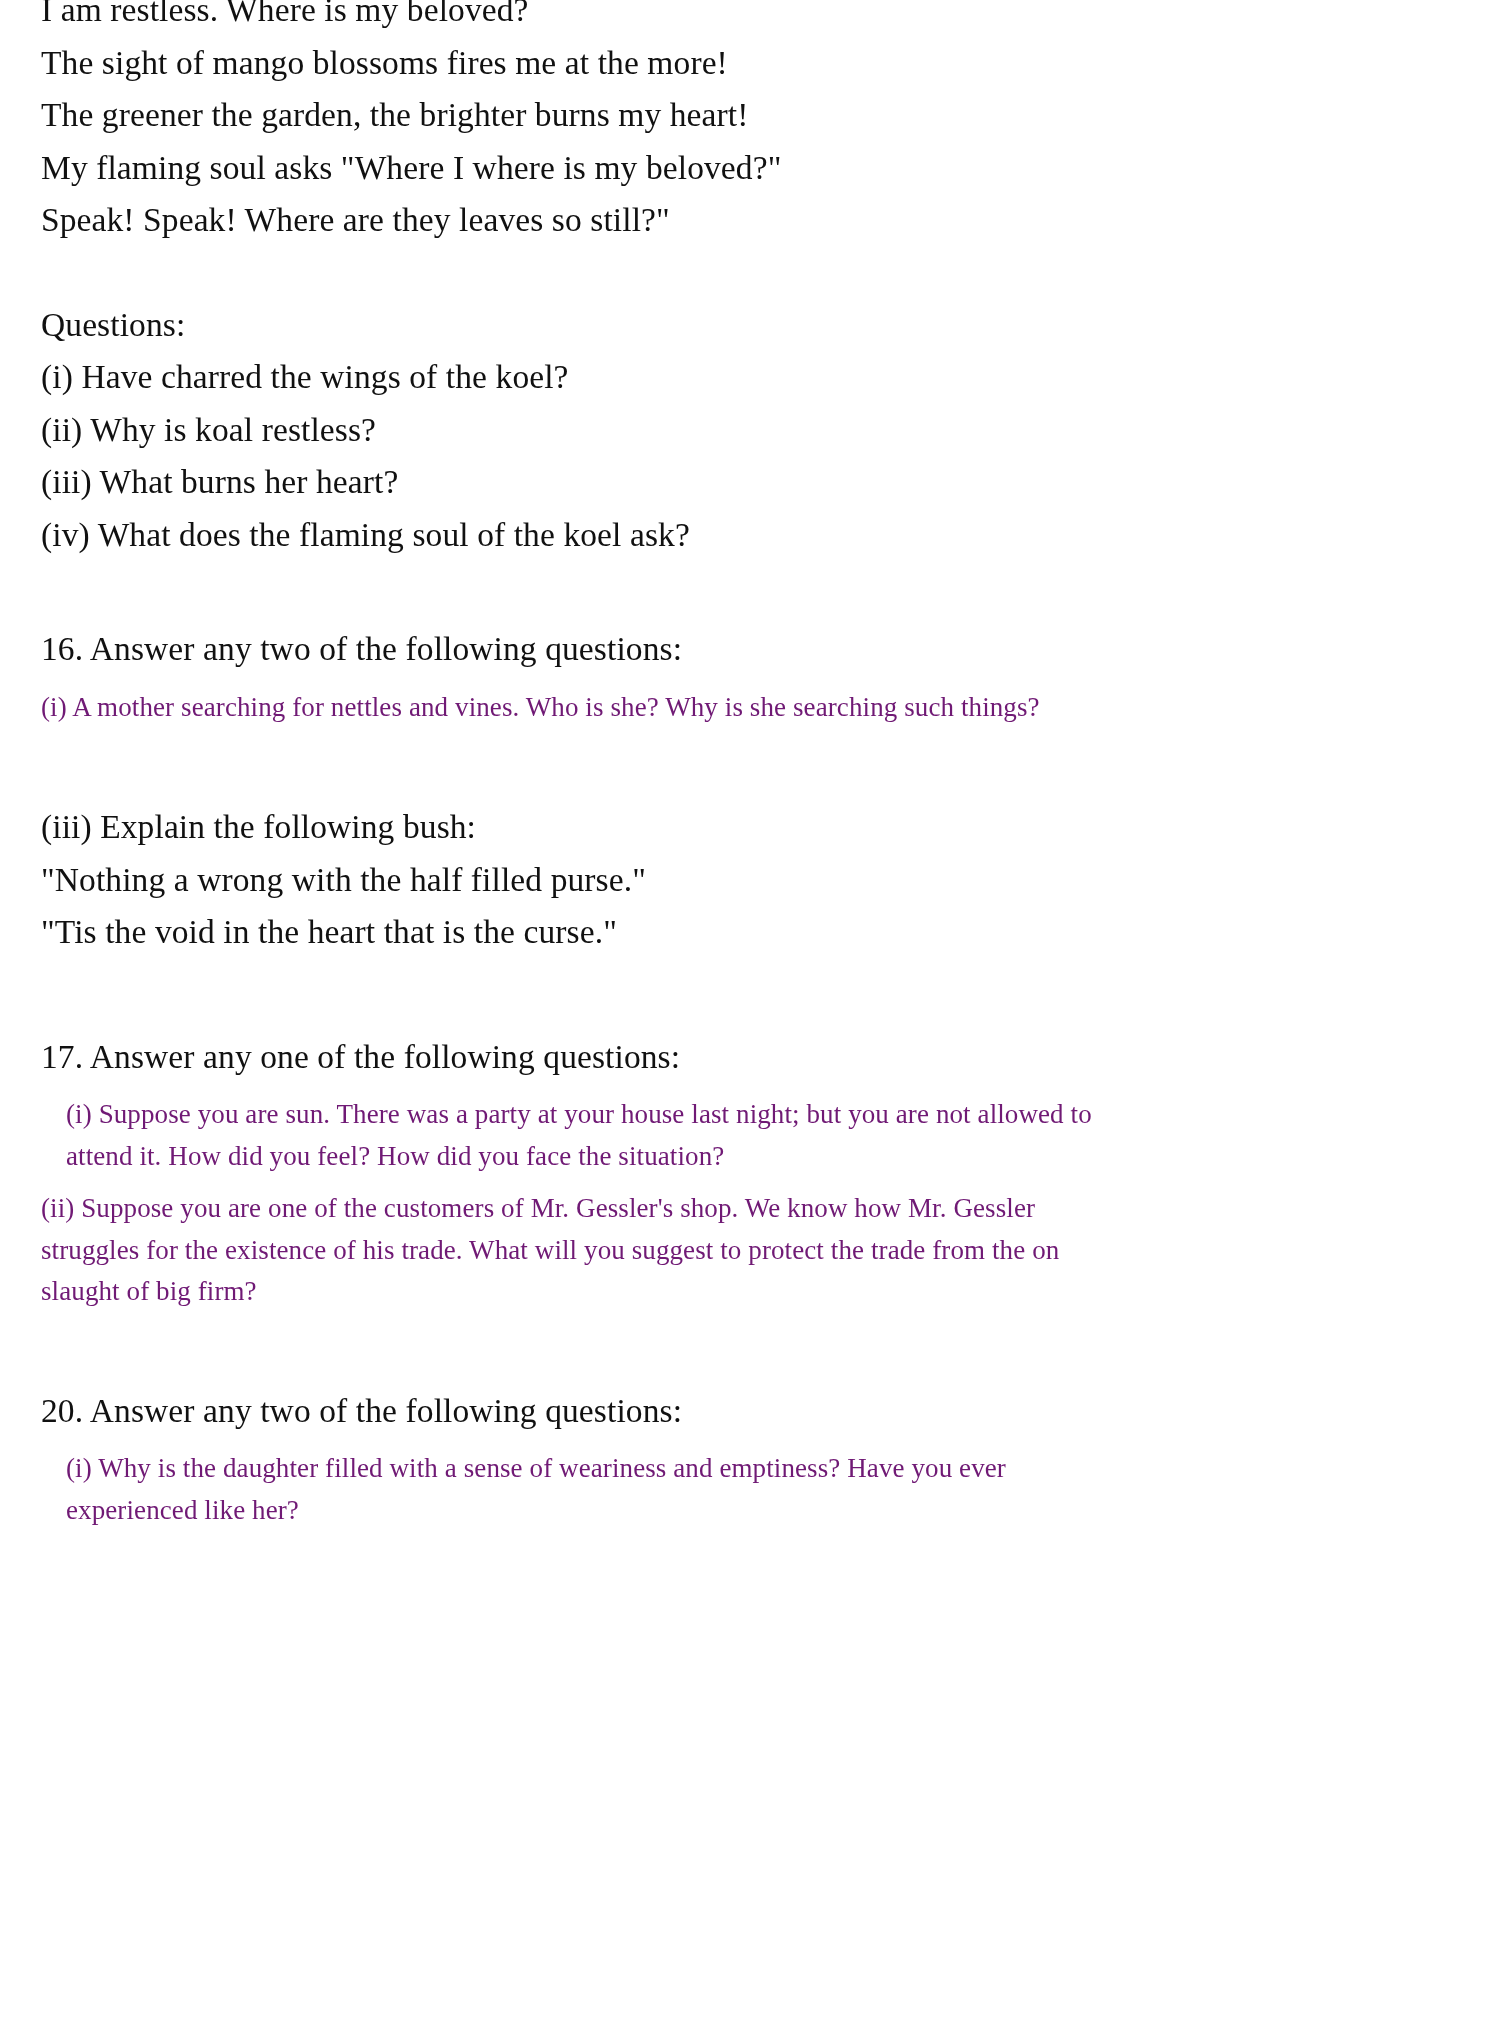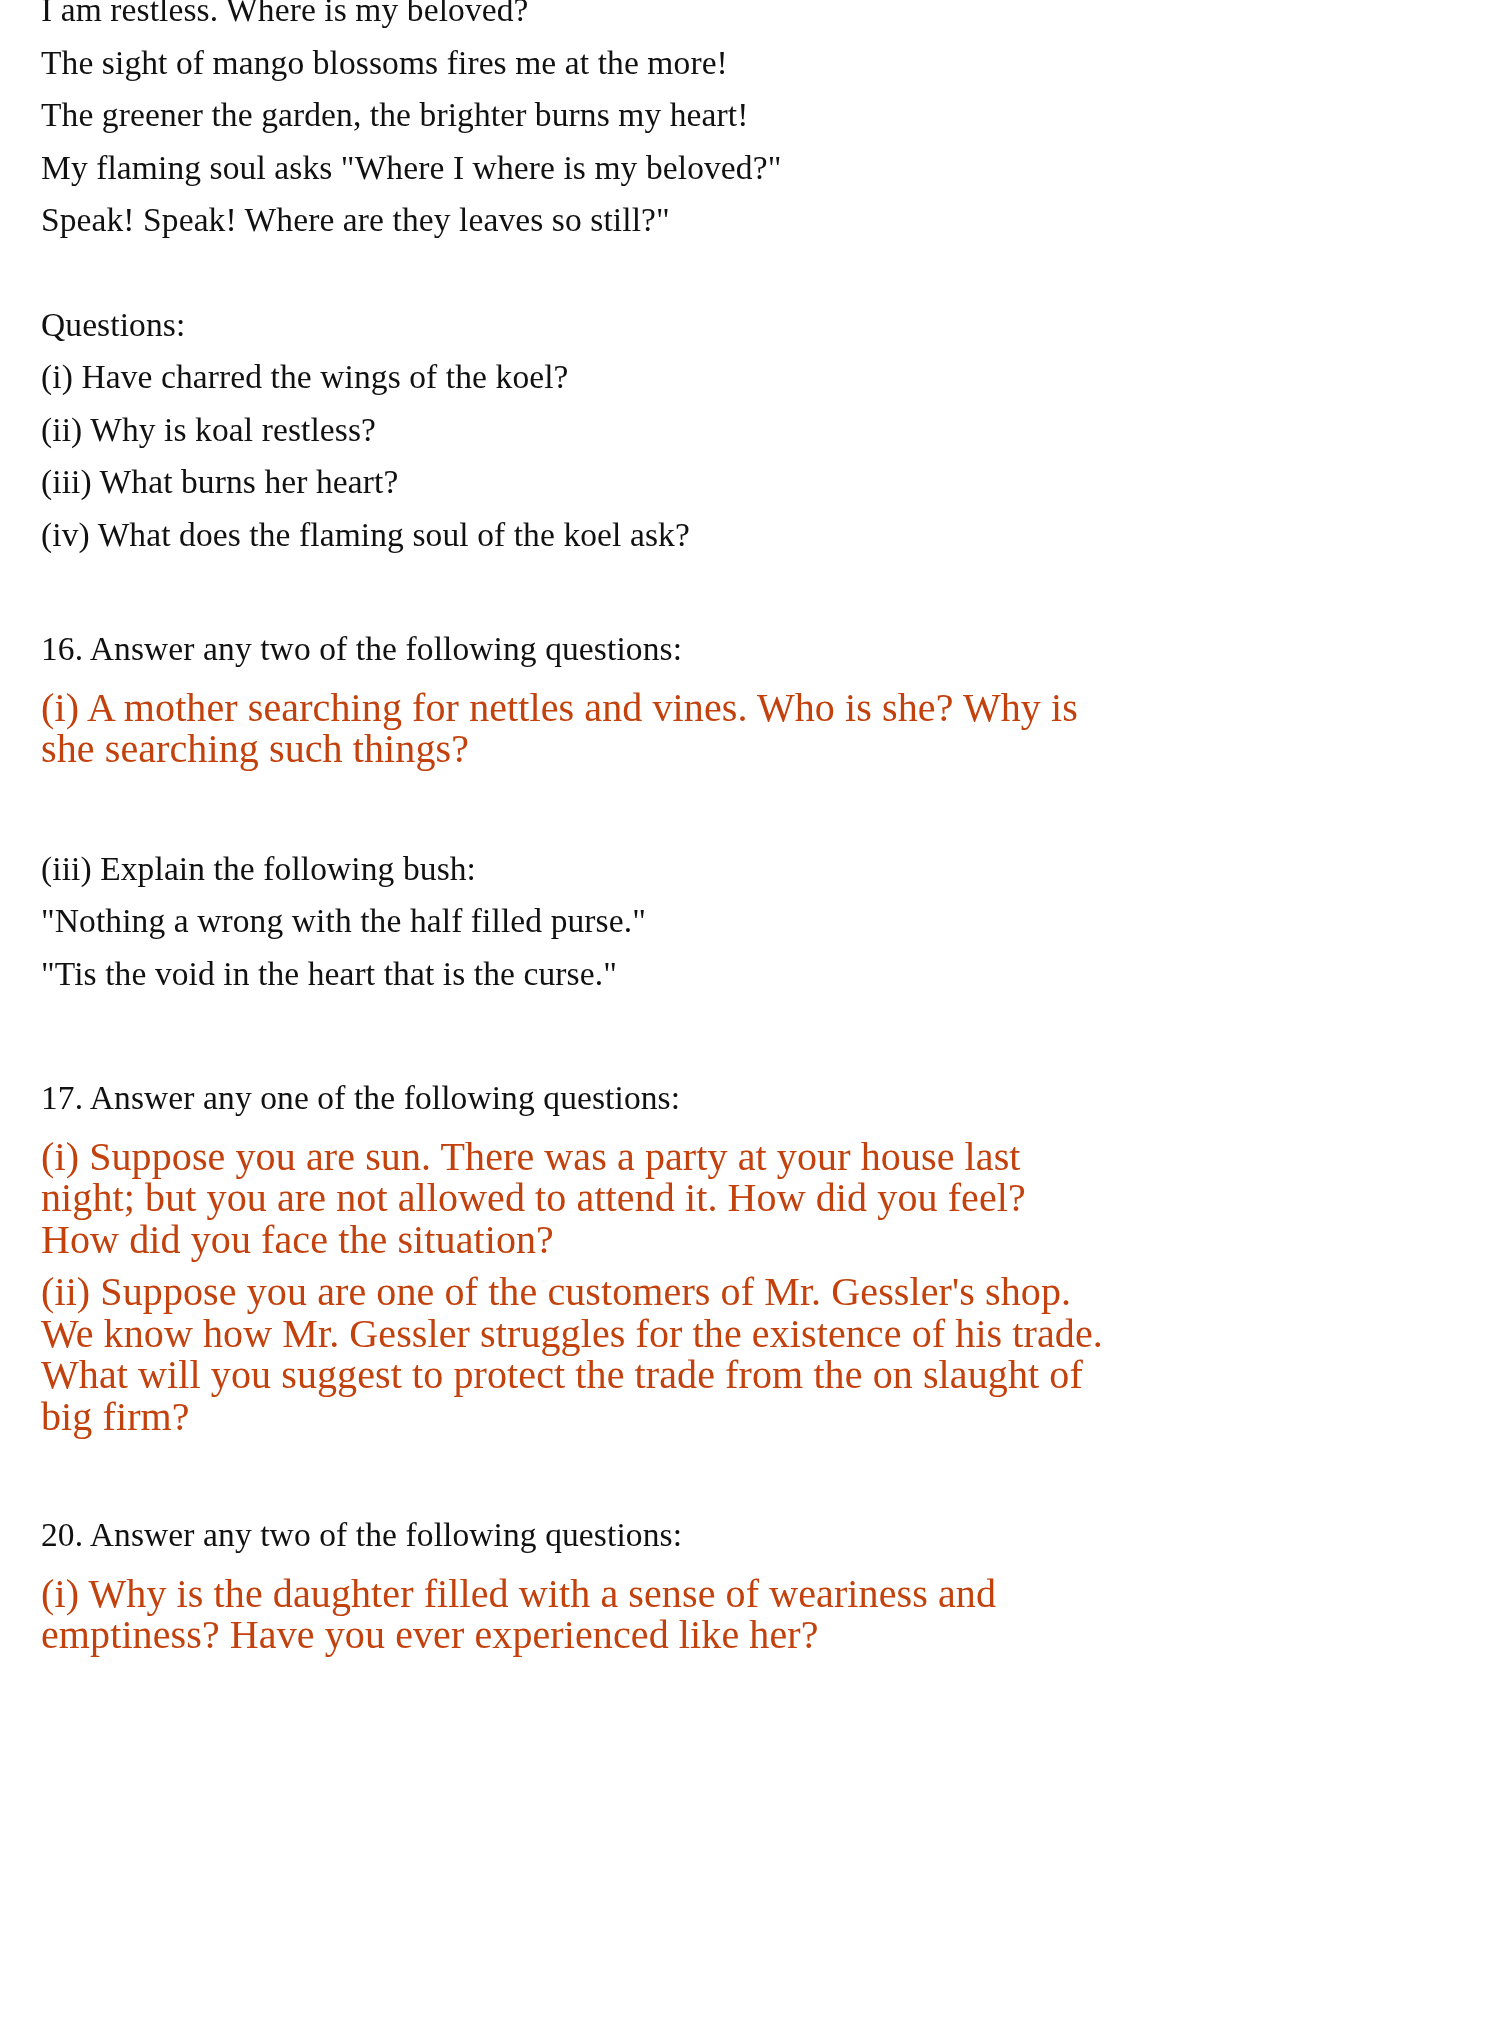--- a/index.html
+++ b/index.html
@@ -32,30 +32,30 @@
     line-height: 52.5px;
     letter-spacing: 0.1px;
     color: #111111;
     margin: 0;
     padding: 0;
     white-space: pre-wrap;
   }
 
   
   .para {
-    font-size: 40px;
+    font-size: 27px;
     line-height: 41.5px;
     letter-spacing: 0.1px;
-    color: #c2410c;
+    color: #701a75;
     margin: 0;
     padding: 0;
     max-width: 1080px;
   }
 
-  .para.w2 { max-width: 1048px; }
+  .para.w2 { max-width: 1048px; margin-left: 25px; }
   .para.w3 { max-width: 1068px; }
   .para.w4 { max-width: 1085px; }
 
   
   .gap-sm  { height: 11px; }
   .gap-md  { height: 52px; }
   .gap-lg  { height: 62px; }
   .gap-xl  { height: 72px; }
   .gap-par { height: 11px; }
 

